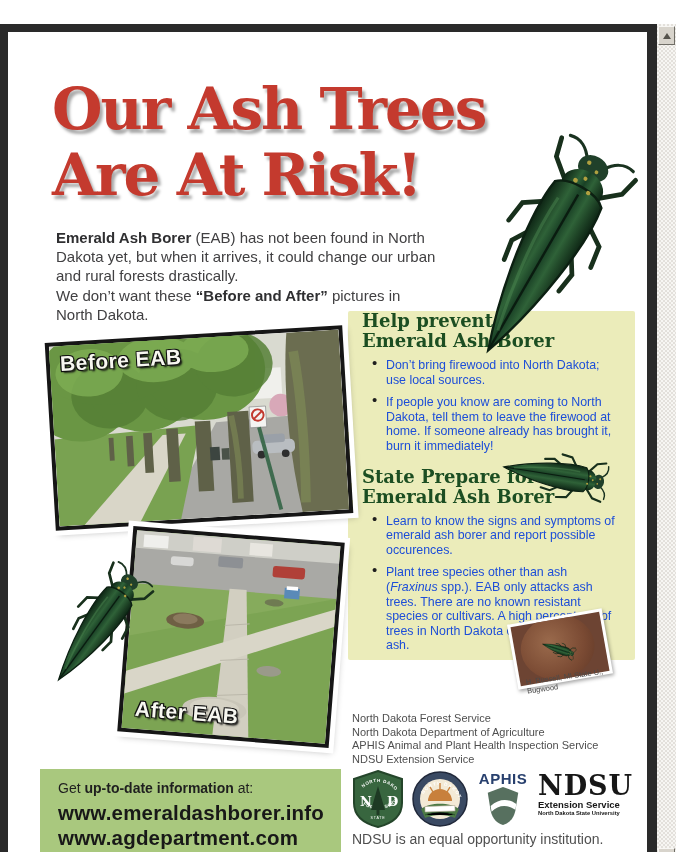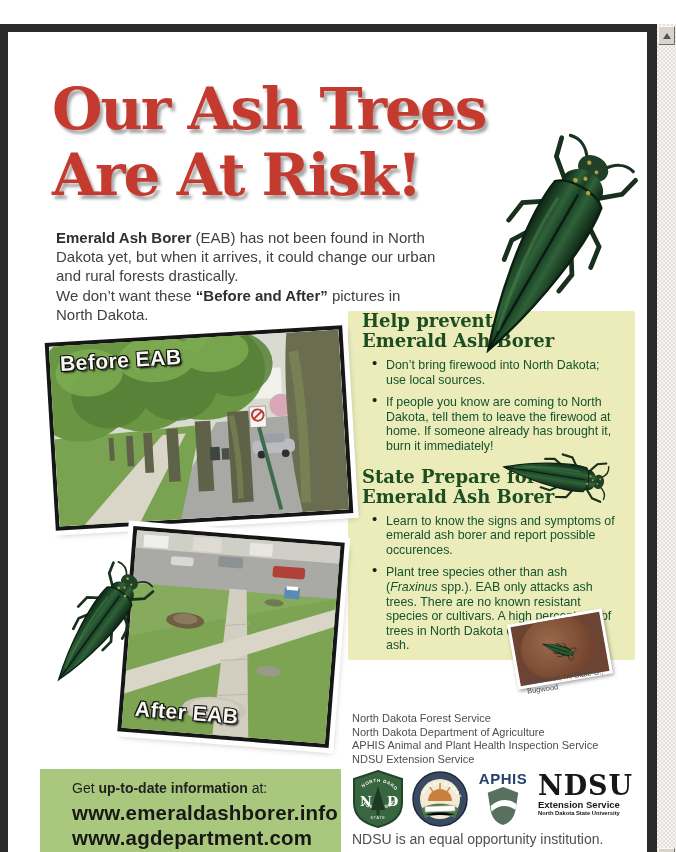--- a/index.html
+++ b/index.html
@@ -33,21 +33,21 @@
   .beetle-big{left:486px;top:100px;width:102px;height:240px;transform:rotate(30deg);z-index:6;}
   .beetle-mid{left:524px;top:388px;width:46px;height:110px;transform:rotate(99deg);z-index:6;}
   .beetle-overlay{left:60px;top:526px;width:58px;height:138px;transform:rotate(36deg);z-index:5;}
 
   
   .yellowbox{position:absolute;left:340px;top:279px;width:287px;height:349px;background:#ebecba;
              border-radius:2px;padding:0 14px 0 14px;box-sizing:border-box;overflow:hidden;z-index:1;}
   .ybox-h{margin:0;font-family:"DejaVu Serif",serif;font-weight:bold;font-size:18px;line-height:20px;color:#1c4e22;}
   .ybox-h.second{margin-top:13px;}
   .ybox-ul{margin:7px 0 0 0;padding:0 0 0 24px;list-style:none;}
-  .ybox-ul li{position:relative;margin-bottom:8px;font-size:12.4px;line-height:14.6px;color:#14532d;}
+  .ybox-ul li{position:relative;margin-bottom:8px;font-size:12.4px;line-height:14.6px;color:#1d4ed8;}
   .ybox-ul li::before{content:"\2022";position:absolute;left:-14px;top:-2px;font-size:15px;color:#1f1f1f;}
   .it{font-style:italic;}
 
   
   .penny{position:absolute;left:504px;top:584px;width:90px;height:60px;background:#ffffff;padding:3px;
          transform:rotate(-10deg);box-shadow:1px 2px 4px rgba(0,0,0,.35);z-index:7;}
   .penny-inner{position:relative;width:100%;height:100%;background:#6d4433;overflow:hidden;}
   .penny-coin{position:absolute;left:6px;top:-4px;width:74px;height:64px;border-radius:50%;
               background:radial-gradient(circle at 40% 40%,#9a6a4c,#7a4a33 60%,#5d3626);}
   .penny-beetle{position:absolute;left:36px;top:12px;width:15px;height:36px;transform:rotate(118deg);}
@@ -63,21 +63,21 @@
   .logo-aphis{left:124px;top:1px;width:54px;text-align:center;}
   .aphis-word{font-size:15px;font-weight:800;letter-spacing:.5px;color:#28406e;line-height:15px;}
   .logo-ndsu{left:186px;top:3px;width:110px;color:#171717;}
   .ndsu-word{font-family:"DejaVu Serif",serif;font-weight:bold;font-size:27px;line-height:26px;letter-spacing:1px;}
   .ndsu-l2{font-size:9.5px;font-weight:bold;line-height:11px;}
   .ndsu-l3{font-size:5.8px;font-weight:bold;line-height:7px;}
   .equal{position:absolute;left:344px;top:799px;margin:0;font-size:14px;color:#4f4f4f;}
 
   
   .greenbox{position:absolute;left:32px;top:737px;width:301px;height:84px;background:#a9c87e;box-sizing:border-box;
-            padding:11px 0 0 32px;z-index:4;}
+            padding:11px 0 0 18px;z-index:4;}
   .gb-line{margin:0;font-size:14px;color:#1f1f1f;}
   .gb-url{margin:4px 0 0 0;font-size:20.5px;font-weight:bold;line-height:25px;color:#181818;letter-spacing:.2px;}
 
   
   .dark-strip{position:absolute;right:19px;top:0;width:10px;height:100%;background:#2a2a2a;}
   .scroll-col{position:absolute;right:0;top:0;width:19px;height:100%;
       background:repeating-conic-gradient(#e3e0db 0% 25%,#f7f6f3 0% 50%) 0 0/4px 4px;}
   .scroll-btn{position:absolute;left:1px;width:17px;height:19px;background:#d8d4cc;
       border:1px solid;border-color:#f8f7f4 #6f6d66 #6f6d66 #f8f7f4;box-sizing:border-box;
       display:flex;align-items:center;justify-content:center;cursor:pointer;}

